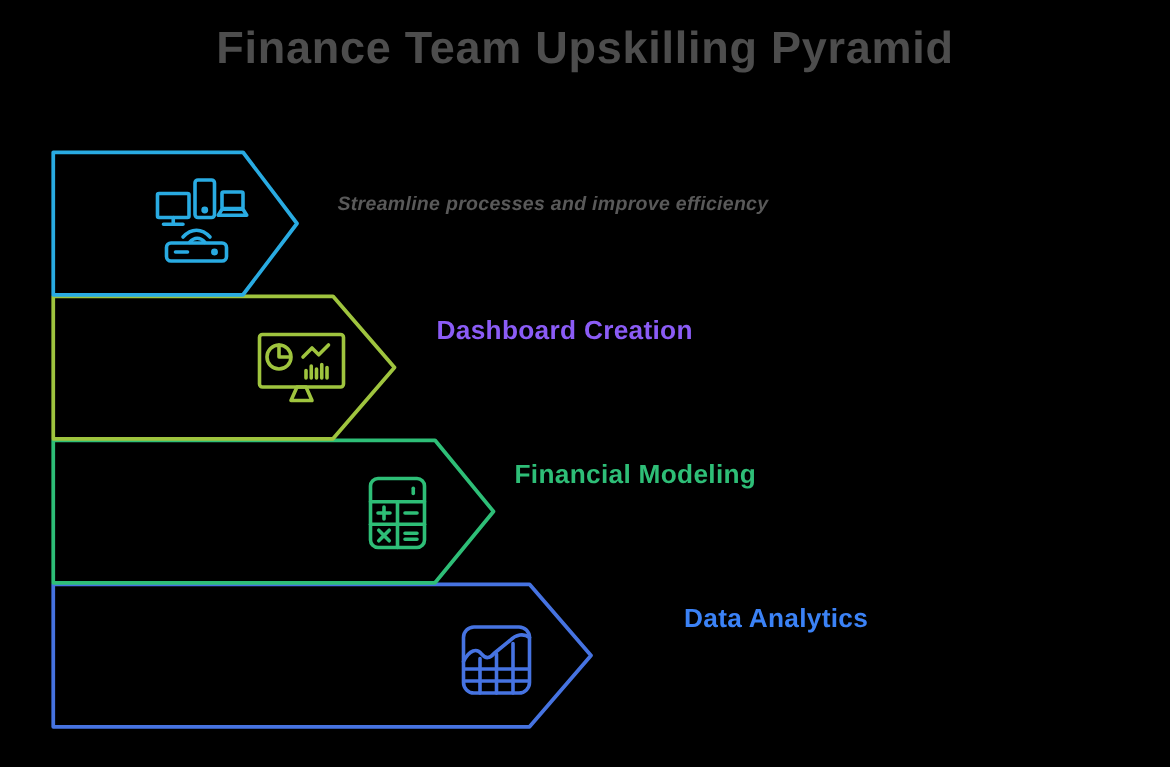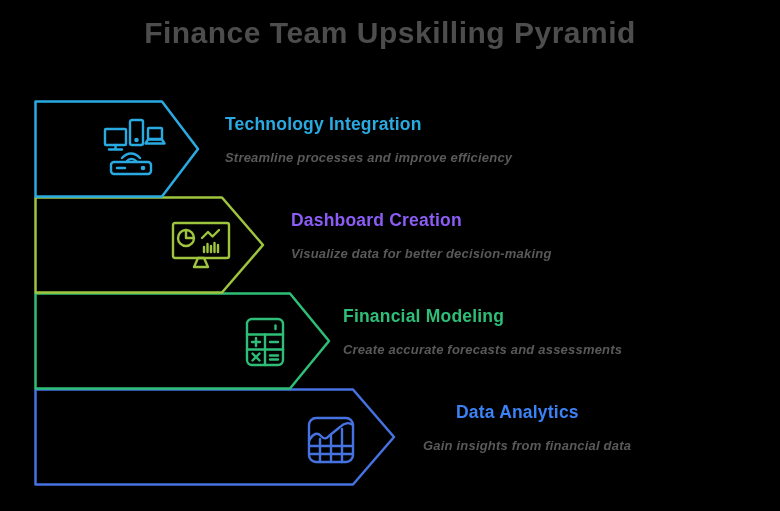--- a/index.html
+++ b/index.html
@@ -40,42 +40,40 @@
         <rect x="45" y="10" width="14" height="11" rx="1"></rect>
         <path d="M42.5 25.5h19l-2.5-4h-14z"></path>
         <path d="M19 40c5.5-6 12.5-6 18 0"></path>
         <path d="M23.5 43.5c3-3.5 7-3.5 10 0"></path>
         <rect x="8" y="44" width="40" height="12" rx="3"></rect>
         <path d="M14 50h8"></path>
         <circle cx="40" cy="50" r="1.1"></circle>
       </svg>
     </div>
     <div class="text" style="left:225px;top:113px;z-index:41;">
-      <div class="lvl-title" style="color: rgb(41, 171, 226);">Technology Integration</div>
       <div class="lvl-sub" style="color: rgb(89, 89, 89);">Streamline processes and improve efficiency</div>
     </div>
   </div>
 
   <div>
     <svg class="arrow" style="left: 34px; top: 196px; z-index: 30; color: rgb(159, 196, 62);" width="232" height="99">
       <polygon points="1.5,1.5 188,1.5 229,49 188,96.5 1.5,96.5"></polygon>
     </svg>
     <div class="icon" style="left: 171px; top: 221px; z-index: 31; color: rgb(159, 196, 62);">
       <svg width="60" height="52" viewBox="0 0 60 52">
         <rect x="2" y="2" width="56" height="35" rx="2"></rect>
         <circle cx="15" cy="17" r="8"></circle>
         <path d="M15 17V9 M15 17h7.6"></path>
         <path d="M31 17l6-6 4.5 4.5L48 9"></path>
         <path d="M33 31v-5 M36.5 31v-8 M40 31v-6 M43.5 31v-9 M47 31v-7"></path>
         <path d="M27 37h6l4 9H23z"></path>
       </svg>
     </div>
     <div class="text" style="left:291px;top:209px;z-index:31;">
       <div class="lvl-title" style="color: #8b5cf6;">Dashboard Creation</div>
-      <div class="lvl-sub" style="color: rgb(89, 89, 89);">Visualize data for better decision-making</div>
     </div>
   </div>
 
   <div>
     <svg class="arrow" style="left: 34px; top: 292px; z-index: 20; color: rgb(46, 190, 119);" width="298" height="99">
       <polygon points="1.5,1.5 256,1.5 295,49 256,96.5 1.5,96.5"></polygon>
     </svg>
     <div class="icon" style="left: 245px; top: 317px; z-index: 21; color: rgb(46, 190, 119);">
       <svg width="40" height="50" viewBox="0 0 40 50">
         <rect x="2" y="2" width="36" height="46" rx="5"></rect>
@@ -84,35 +82,33 @@
         <path d="M20 17.5V48"></path>
         <path d="M2 32.5h36"></path>
         <path d="M7 25h8 M11 21v8"></path>
         <path d="M25 25h8"></path>
         <path d="M7.5 36.5l7 7 M14.5 36.5l-7 7"></path>
         <path d="M25 38.5h8 M25 42.5h8"></path>
       </svg>
     </div>
     <div class="text" style="left:343px;top:305px;z-index:21;">
       <div class="lvl-title" style="color: rgb(46, 190, 119);">Financial Modeling</div>
-      <div class="lvl-sub" style="color: rgb(89, 89, 89);">Create accurate forecasts and assessments</div>
     </div>
   </div>
 
   <div>
     <svg class="arrow" style="left: 34px; top: 388px; z-index: 10; color: rgb(70, 115, 225);" width="363" height="99">
       <polygon points="1.5,1.5 319,1.5 360,49 319,96.5 1.5,96.5"></polygon>
     </svg>
     <div class="icon" style="left: 307px; top: 415px; z-index: 11; color: rgb(70, 115, 225);">
       <svg width="48" height="50" viewBox="0 0 48 50">
         <rect x="2" y="3" width="44" height="44" rx="7"></rect>
         <path d="M2 26c4-8 9-9 12-5 3 3.5 5.5 3 8.5-.5L33 12c4-4 9-5 13-2"></path>
         <path d="M2.5 31h43 M2.5 39h43"></path>
         <path d="M13 24v23 M24 21v26 M35 14v33"></path>
       </svg>
     </div>
     <div class="text" style="left:423px;top:401px;z-index:11;">
       <div class="lvl-title" style="color: #3b82f6; margin-left: 33px;">Data Analytics</div>
-      <div class="lvl-sub" style="color: rgb(89, 89, 89);">Gain insights from financial data</div>
     </div>
   </div>
 
 </div>
 
 </body></html>

